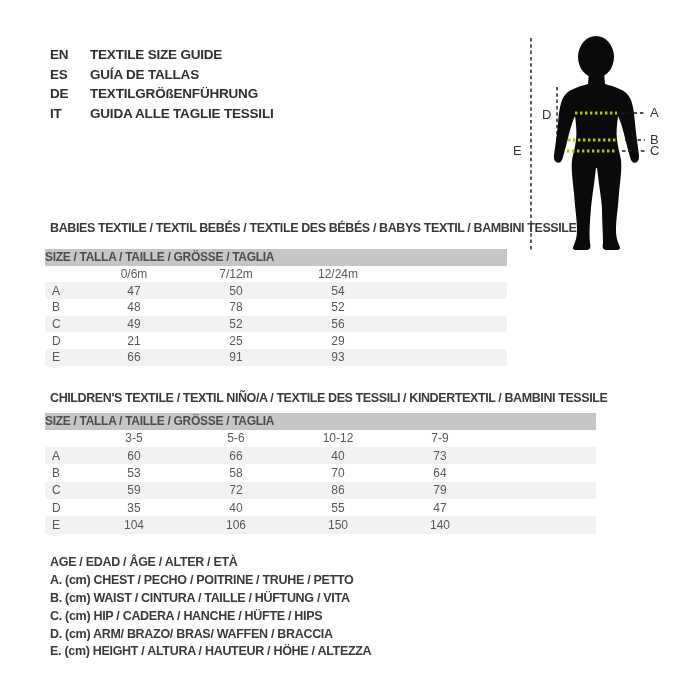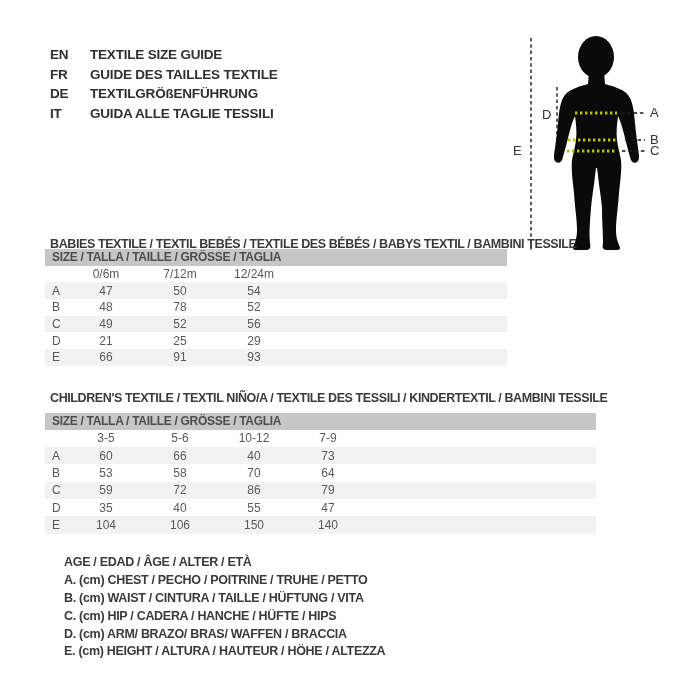--- a/index.html
+++ b/index.html
@@ -20,45 +20,45 @@
   .figure{position:absolute;left:495px;top:28px;width:200px;height:235px;}
   .figure svg{display:block;width:200px;height:235px;}
   .figure text{font-family:"Liberation Sans","DejaVu Sans",sans-serif;font-size:13px;fill:var(--ink);}
   .dash{stroke:var(--line);stroke-width:1.4;stroke-dasharray:3.5 2.8;fill:none;}
   .dots{stroke:var(--accent);stroke-width:2.8;stroke-dasharray:2.4 2.6;fill:none;}
   
   .sec-title{position:absolute;left:50px;font-size:12.5px;font-weight:700;
     color:#3a3a3a;letter-spacing:-0.4px;white-space:nowrap;}
   
   .table{position:absolute;left:45px;font-size:12px;color:var(--tink);}
-  .t-bar{background:var(--bar);height:16.5px;line-height:16.5px;padding-left:7px;
+  .t-bar{background:var(--bar);height:16.5px;line-height:16.5px;
     font-weight:700;color:#4d4d4d;letter-spacing:-0.3px;white-space:nowrap;}
-  .t-row{display:grid;align-items:center;}
+  .t-row{display:grid;align-items:center;gap:28px;}
   .babies .t-row{height:16.7px;grid-template-columns:24px 74px 74px 74px;}
   .children .t-row{height:17.4px;grid-template-columns:24px 74px 74px 74px 74px;}
   .babies{width:462px;}
   .children{width:551px;}
   .t-label{padding-left:7px;}
   .t-cell{text-align:center;}
   .stripe{background:var(--stripe);}
   
-  .legend{position:absolute;left:64px;top:554px;}
+  .legend{position:absolute;left:50px;top:554px;}
   .legend-line{height:17.9px;line-height:17.9px;font-size:12.5px;font-weight:700;
     color:#3a3a3a;letter-spacing:-0.3px;white-space:nowrap;}
 </style>
 </head>
 <body>
 
 <div class="canvas">
 
   <div class="langs">
     <div class="lang-row">
       <span class="lang-code">EN</span><span>TEXTILE SIZE GUIDE</span></div>
     <div class="lang-row">
-      <span class="lang-code">FR</span><span>GUIDE DES TAILLES TEXTILE</span></div>
+      <span class="lang-code">ES</span><span>GUÍA DE TALLAS</span></div>
     <div class="lang-row">
       <span class="lang-code">DE</span><span>TEXTILGRÖßENFÜHRUNG</span></div>
     <div class="lang-row">
       <span class="lang-code">IT</span><span>GUIDA ALLE TAGLIE TESSILI</span></div>
   </div>
 
   <div class="figure">
     <svg viewBox="0 0 200 235">
 
       <line class="dash" x1="36" y1="10" x2="36" y2="222"></line>
@@ -116,21 +116,21 @@
       <line class="dash" x1="127" y1="123" x2="150" y2="123"></line>
 
       <text x="155" y="89">A</text>
       <text x="155" y="116">B</text>
       <text x="155" y="127">C</text>
       <text x="47" y="91">D</text>
       <text x="18" y="127">E</text>
     </svg>
   </div>
 
-  <div class="sec-title" style="top:221px;margin-top:16px;">BABIES TEXTILE / TEXTIL BEBÉS / TEXTILE DES BÉBÉS / BABYS TEXTIL / BAMBINI TESSILE</div>
+  <div class="sec-title" style="top:221px;">BABIES TEXTILE / TEXTIL BEBÉS / TEXTILE DES BÉBÉS / BABYS TEXTIL / BAMBINI TESSILE</div>
   <div class="table babies" style="top:249px;">
     <div class="t-bar">SIZE / TALLA / TAILLE / GRÖSSE / TAGLIA</div>
     <div class="t-row">
       <span class="t-label"></span>
       <span class="t-cell">0/6m</span>
       <span class="t-cell">7/12m</span>
       <span class="t-cell">12/24m</span>
     </div>
     <div class="t-row stripe">
       <span class="t-label">A</span>

